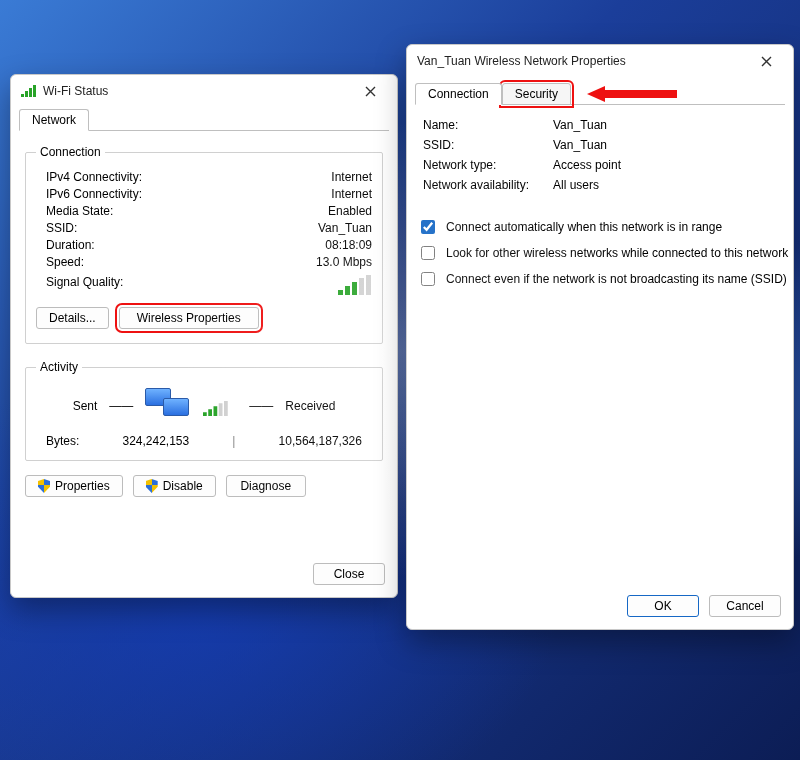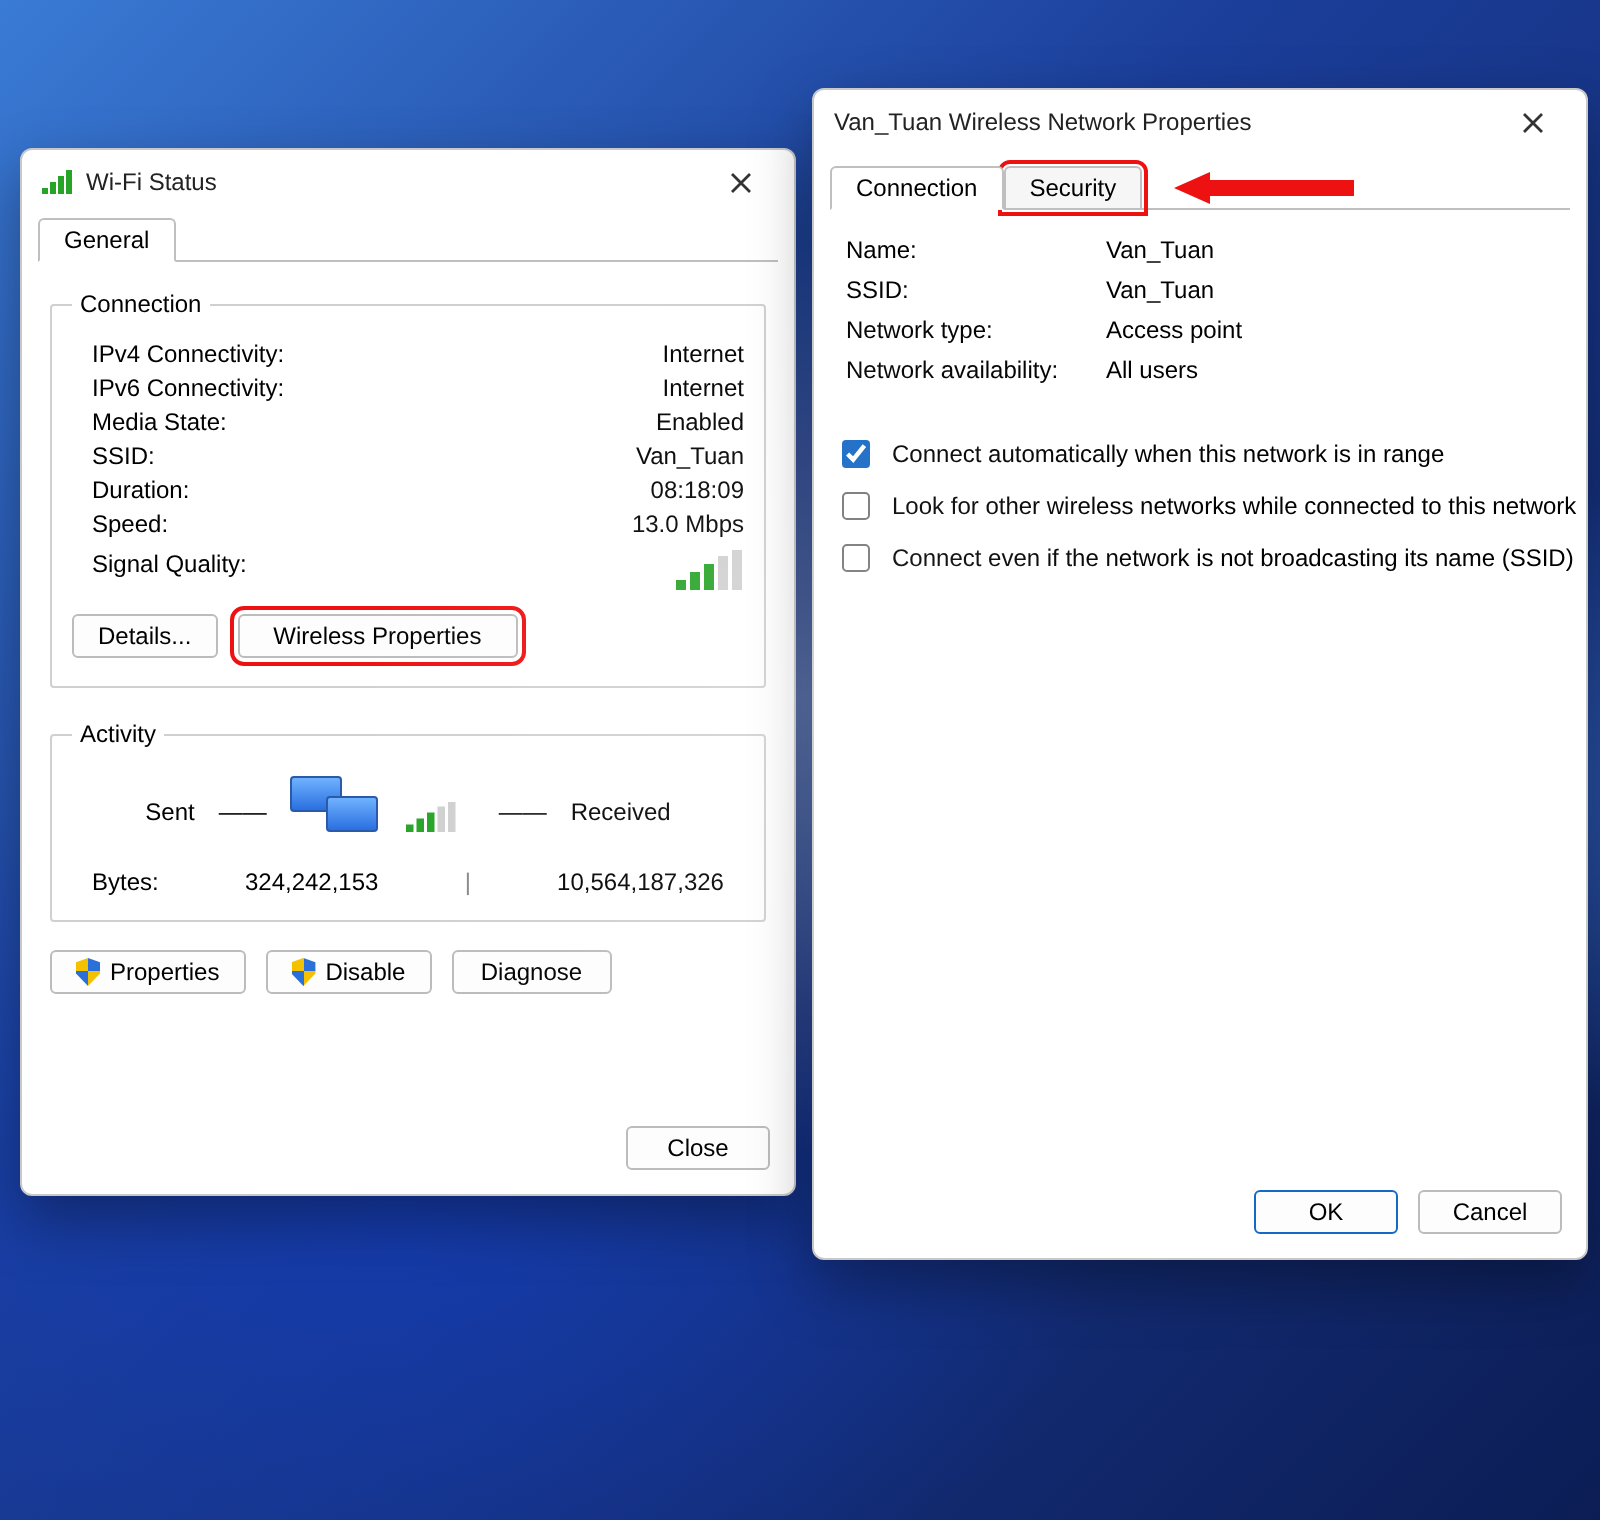--- a/index.html
+++ b/index.html
@@ -244,21 +244,21 @@
         <span>Wi-Fi Status</span>
       </div>
       <div class="close-x">
         <svg width="11" height="11" viewBox="0 0 11 11">
             <path d="M1 1 L10 10 M10 1 L1 10" stroke="currentColor" stroke-width="1.4"></path>
           </svg>
       </div>
     </div>
 
     <div class="tabs">
-      <div class="tab">General</div>
+      <div class="tab">Network</div>
       <div class="tabstrip-line"></div>
     </div>
 
     <div class="client">
       <fieldset class="group">
         <legend>Connection</legend>
         <div class="kv">
             <span>IPv4 Connectivity:</span>
             <span>Internet</span>
           </div>

